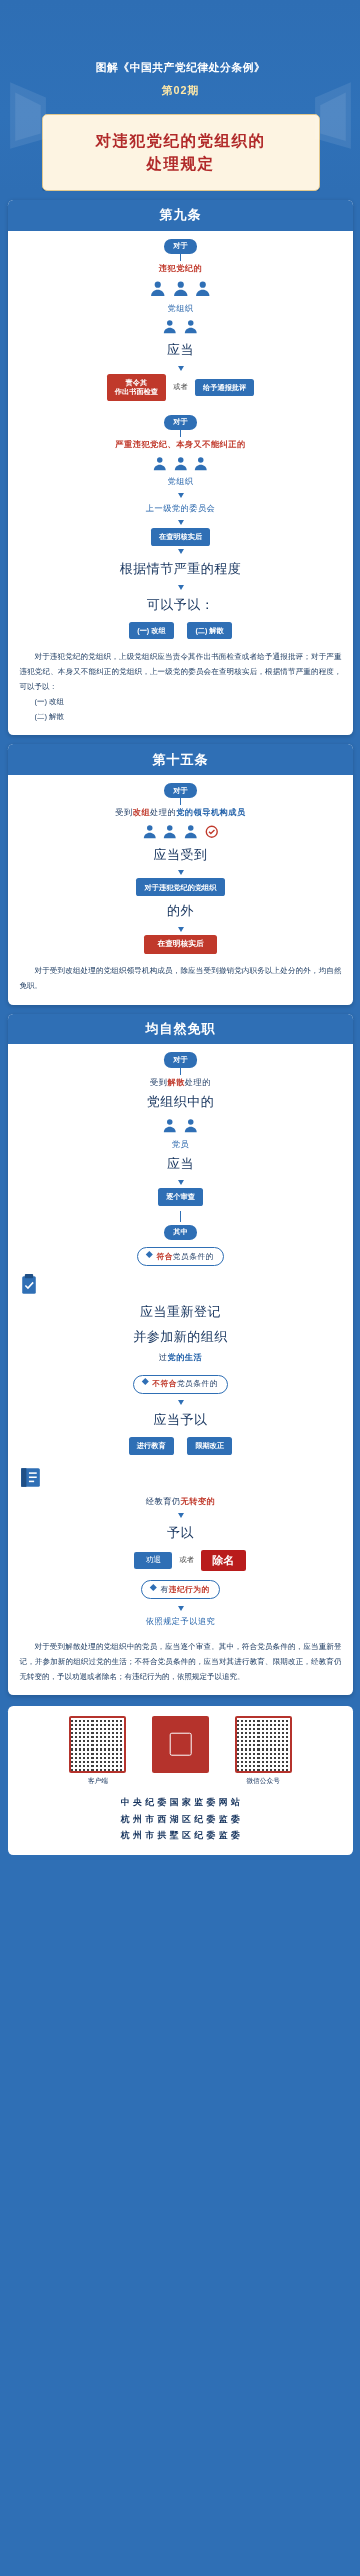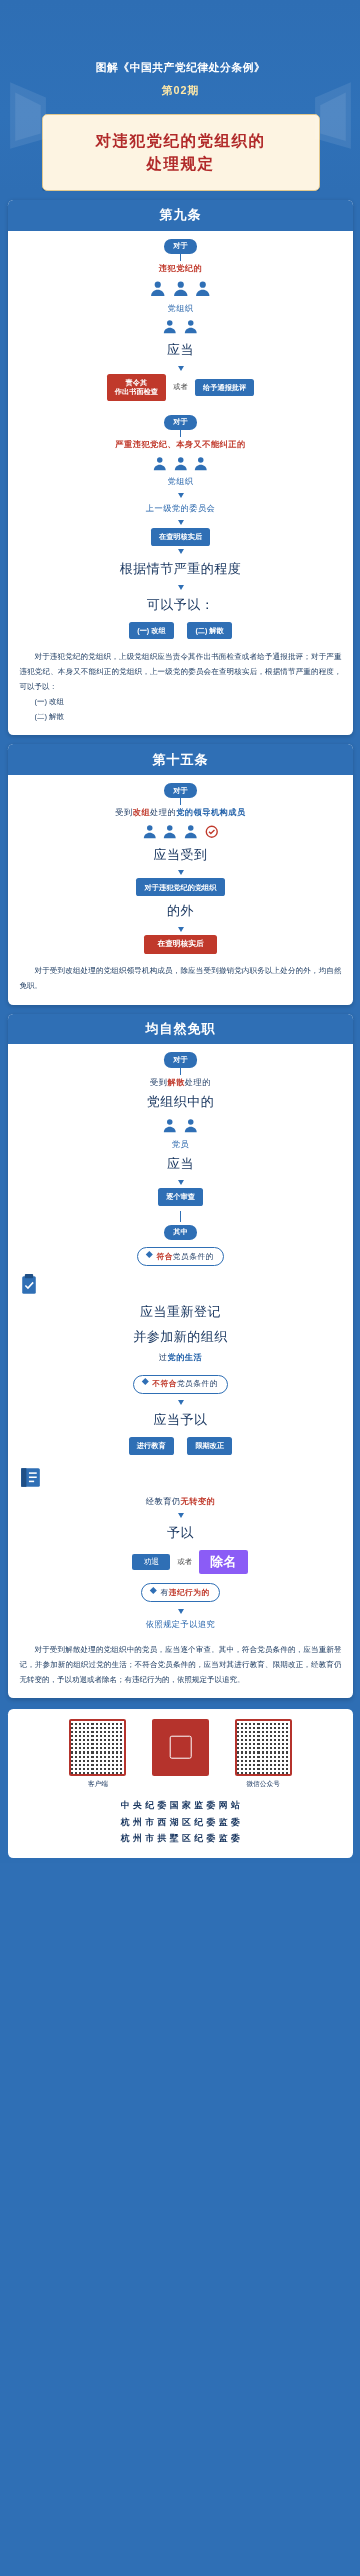--- a/index.html
+++ b/index.html
@@ -113,22 +113,22 @@
     background:#fff;
   }
   .diamond {
     width:4.6px; height:4.6px; background:#2f6fb5; transform:rotate(45deg);
     margin-right:4.6px; flex:none;
   }
   .bullet-row .lbl { font-size:7.7px; color:#14325c; letter-spacing:0.5px; }
   .bullet-row .hi { color:#c0392b; font-weight:bold; }
 
   .tag-red {
-    display:inline-block; background:#8b5cf6; color:#fff; font-weight:bold;
-    font-size:13px; padding:3.1px 11.3px; border-radius:2.1px;
+    display:inline-block; background:#b91c1c; color:#fff; font-weight:bold;
+    font-size:11px; padding:3.1px 11.3px; border-radius:2.1px;
   }
   .tag-blue {
     display:inline-block; background:#2f6fb5; color:#fff; font-weight:normal;
     font-size:7.7px; padding:3.1px 11.3px; border-radius:2.1px;margin-left:19px;
   }
 
   .note {
     margin:9.3px 11.3px 0;
     font-size:7.5px; line-height:2.0; color:#17365d;
     text-indent:2em; text-align:justify;

